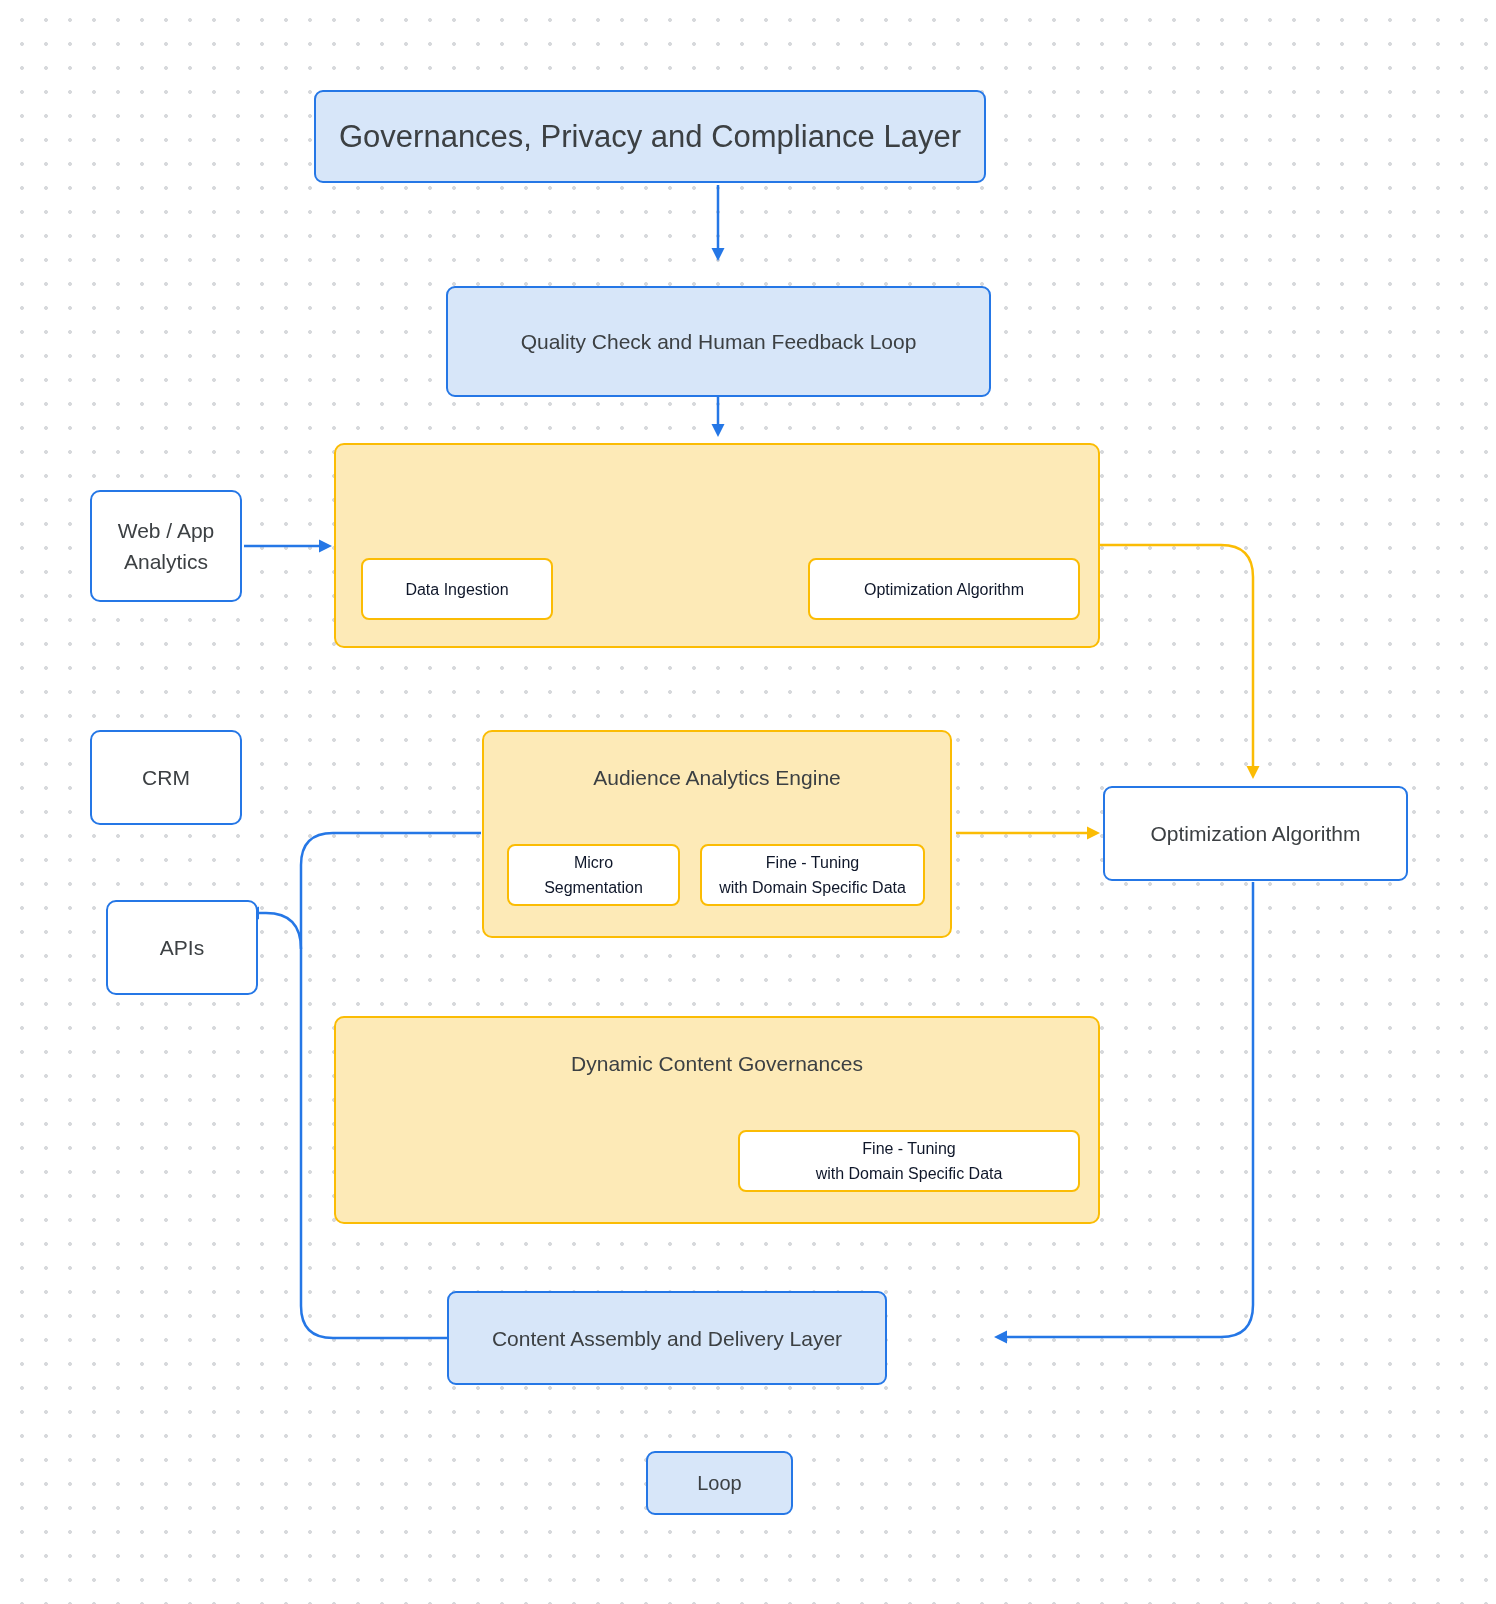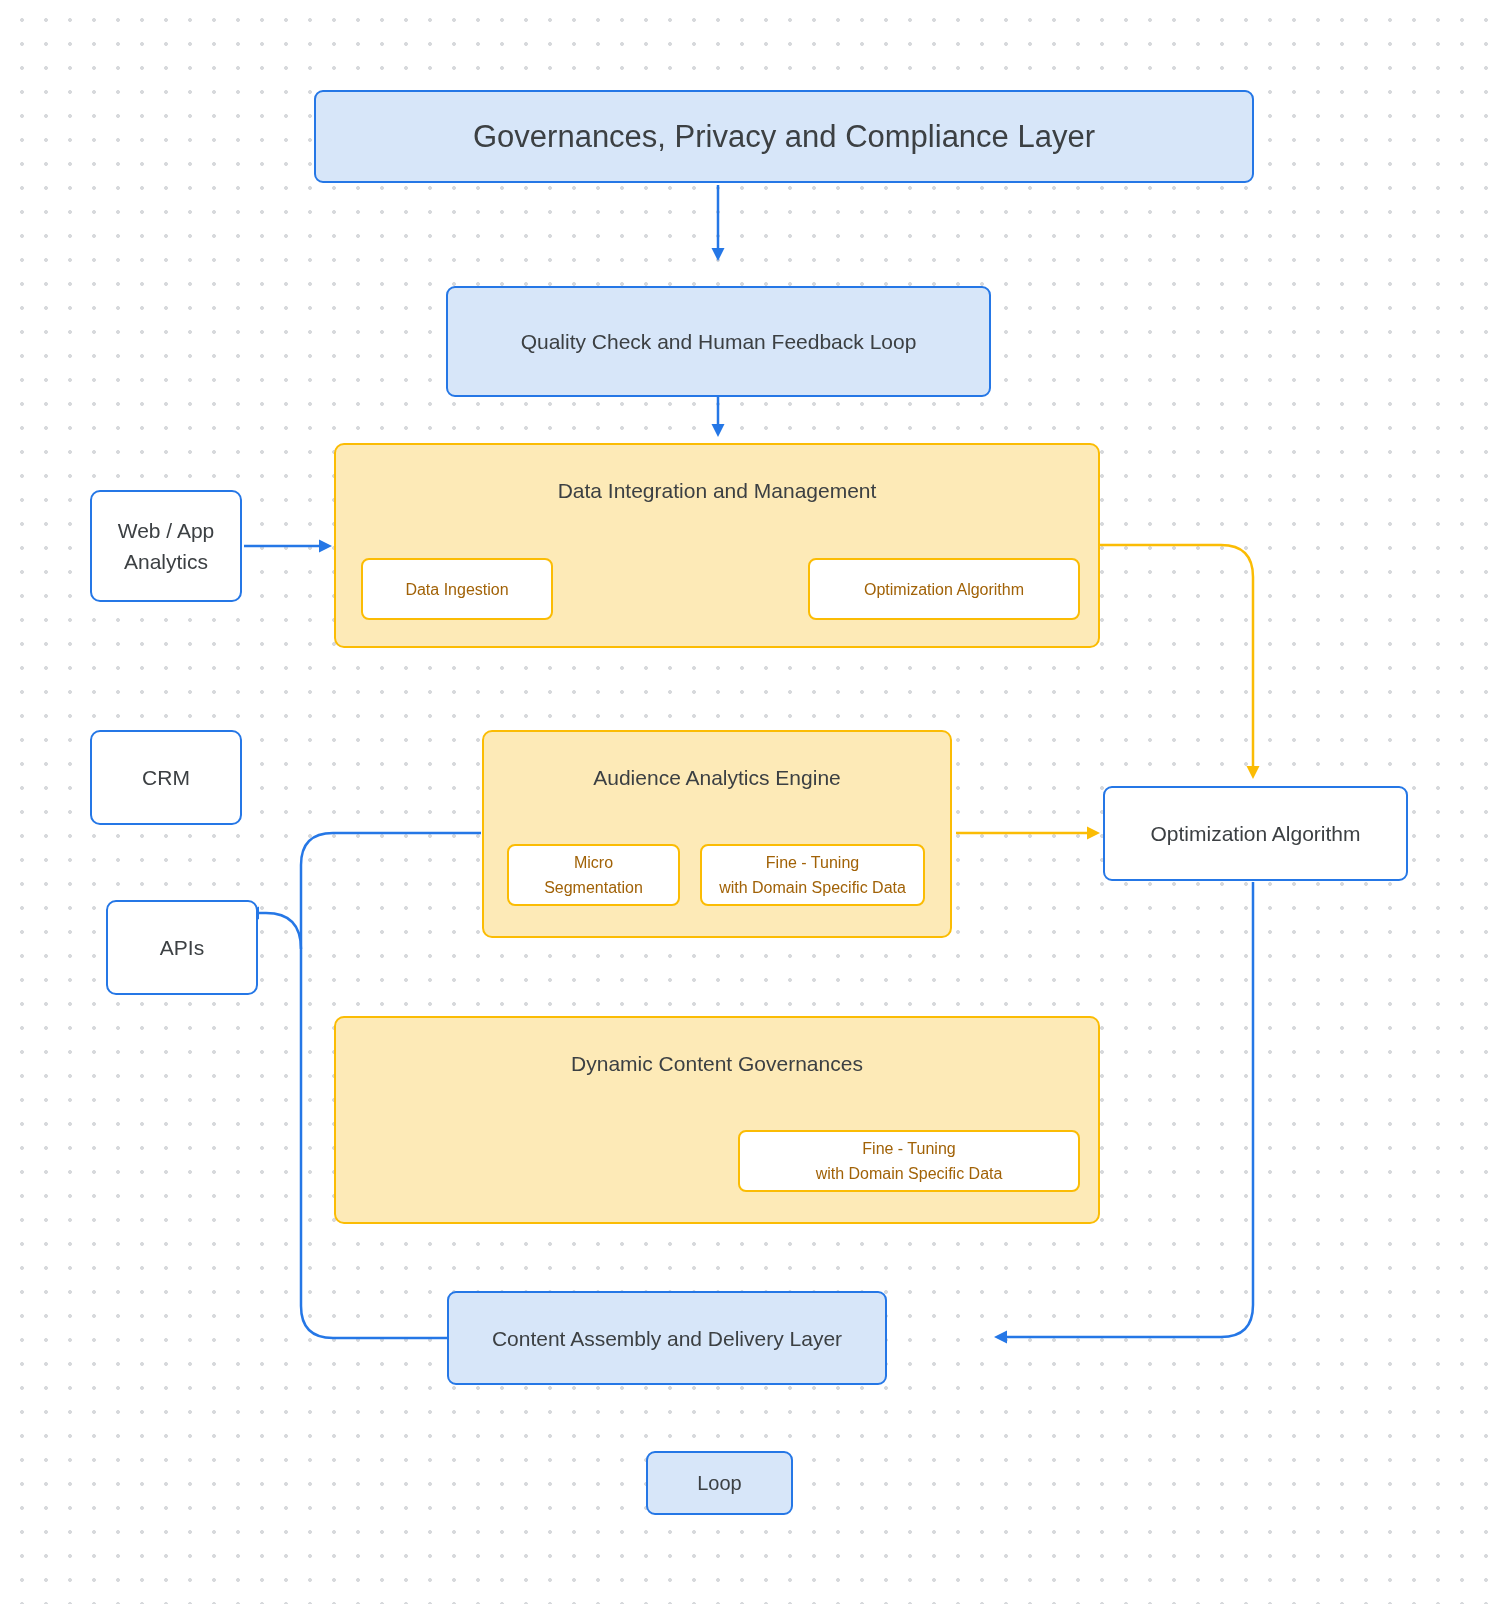--- a/index.html
+++ b/index.html
@@ -14,21 +14,21 @@
     color:#3c4043;
     overflow:hidden;
   }
   .node{position:absolute;box-sizing:border-box;display:flex;align-items:center;justify-content:center;text-align:center;}
   .blue-fill{background:#d7e6f9;border:2.5px solid #2577e6;border-radius:9px;}
   .blue-outline{background:#ffffff;border:2.5px solid #2577e6;border-radius:10px;}
   .yellow-group{background:#fdeab7;border:2.5px solid #fbbc04;border-radius:10px;display:block;}
   .group-title{position:absolute;top:34px;left:0;width:100%;text-align:center;font-size:21px;color:#3c4043;}
   .sub-box{position:absolute;box-sizing:border-box;background:#ffffff;border:2px solid #fbbc04;border-radius:8px;
            display:flex;flex-direction:column;align-items:center;justify-content:center;text-align:center;
-           font-size:16px;line-height:25px;color:#a16207;}
+           font-size:16px;line-height:25px;color:#0f172a;}
   .t-title{font-size:31px;color:#3c4043;}
   .t-mid{font-size:21px;line-height:31px;color:#3c4043;}
   .t-user{font-size:20px;color:#3c4043;}
   svg.wires{position:absolute;top:0;left:0;z-index:0;}
   .node{z-index:1;}
 </style>
 </head>
 <body>
 
 <svg class="wires" width="1496" height="1604" viewBox="0 0 1496 1604">
@@ -66,35 +66,34 @@
   <g>
     <path d="M447,1338 L333,1338 Q301,1338 301,1306 L301,865 Q301,833 333,833 L481,833" fill="none" stroke="#2577e6" stroke-width="2.5"></path>
   </g>
 
   <g>
     <path d="M301,949 Q301,913 266,913 L259,913" fill="none" stroke="#2577e6" stroke-width="2.5"></path>
     <polygon points="246,913 259,906.5 259,919.5" fill="#2577e6"></polygon>
   </g>
 </svg>
 
-<div class="node blue-fill t-title" style="left:314px;top:90px;width:940px;height:93px;">Governances, Privacy and Compliance Layer</div>
+<div class="node blue-fill t-title" style="left:314px;top:90px;width:672px;height:93px;">Governances, Privacy and Compliance Layer</div>
 
 <div class="node blue-fill t-mid" style="left:446px;top:266px;width:545px;height:111px;margin-top:20px;">Quality Check and Human Feedback Loop</div>
 
 <div class="node blue-outline t-mid" style="left:90px;top:490px;width:152px;height:112px;flex-direction:column;">
   <span>Web / App</span>
   <span>Analytics</span>
 </div>
 
 <div class="node blue-outline t-mid" style="left:90px;top:730px;width:152px;height:95px;">CRM</div>
 
 <div class="node blue-outline t-mid" style="left:90px;top:900px;width:152px;height:95px;margin-left:16px;">APIs</div>
 
 <div class="node yellow-group" style="left:334px;top:443px;width:766px;height:205px;">
-  <div class="group-title">Data Integration and Management</div>
   <div class="sub-box" style="left:25px;top:113px;width:192px;height:62px;">
     <span>Data Ingestion</span>
   </div>
   <div class="sub-box" style="left:472px;top:113px;width:272px;height:62px;">
     <span>Optimization Algorithm</span>
   </div>
 </div>
 
 <div class="node yellow-group" style="left:482px;top:730px;width:470px;height:208px;">
   <div class="group-title">Audience Analytics Engine</div>

